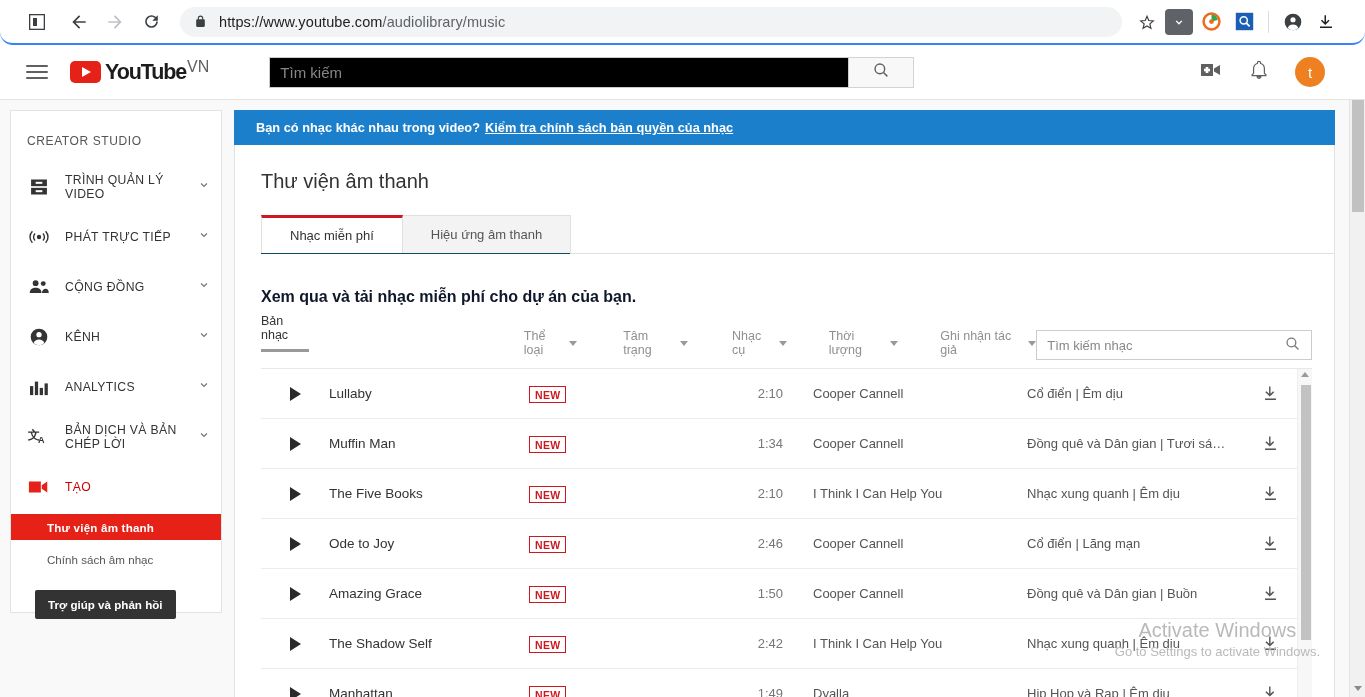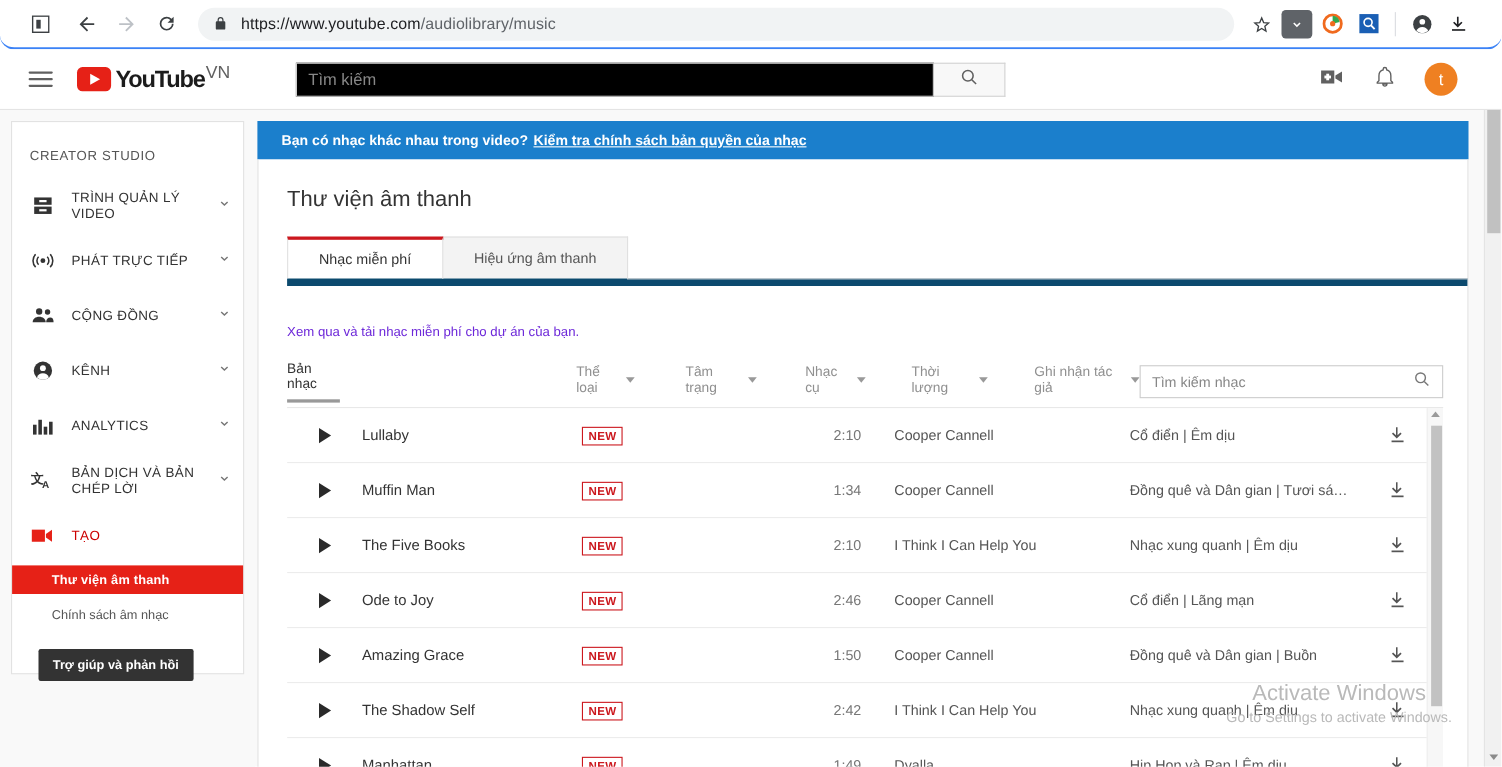--- a/index.html
+++ b/index.html
@@ -248,21 +248,21 @@
   }
   .page-title {
     font-size: 20px;
     color: #333;
     padding: 25px 0 0 26px;
     font-weight: normal;
   }
   .tabs {
     display: flex;
     margin: 22px 0 0 26px;
-    border-bottom: 7px solid #0c4a6e;
+    border-bottom: 1px solid #0c4a6e;
     position: relative;
     text-align: center;
   }
   .tab {
     padding: 0 28px;
     height: 38px;
     display: flex; align-items: center;
     font-size: 13px;
     color: #555;
     background: #f3f3f3;
@@ -278,40 +278,40 @@
     top: 0;
     height: 38px;
     margin-bottom: -1px;
   }
   .tabs-filler {
     flex: 1;
     border-bottom: 1px solid #e0e0e0;
     margin-bottom: -1px;
   }
   .subtitle {
-    font-size: 12px;
-    color: #6d28d9;
+    font-size: 16px;
+    color: #0f172a;
     padding: 34px 0 0 26px;
-    font-weight: normal;
+    font-weight: bold;
   }
 
   
   .filter-bar {
     display: flex;
     align-items: flex-end;
     padding: 26px 22px 0 26px;
     position: relative;
     height: 62px;
   }
   .fb-sorted {
     font-size: 12.5px;
     color: #333;
     padding-bottom: 7px;
     border-bottom: 3px solid #999;
-    margin-bottom: 4px;
+    margin-bottom: 16px;
   }
   .fb-item {
     font-size: 12.5px;
     color: #909090;
     display: flex; align-items: center; gap: 6px;
     padding-bottom: 11px;
   }
   .caret-dn {
     width: 0; height: 0;
     border-left: 4.5px solid transparent;

